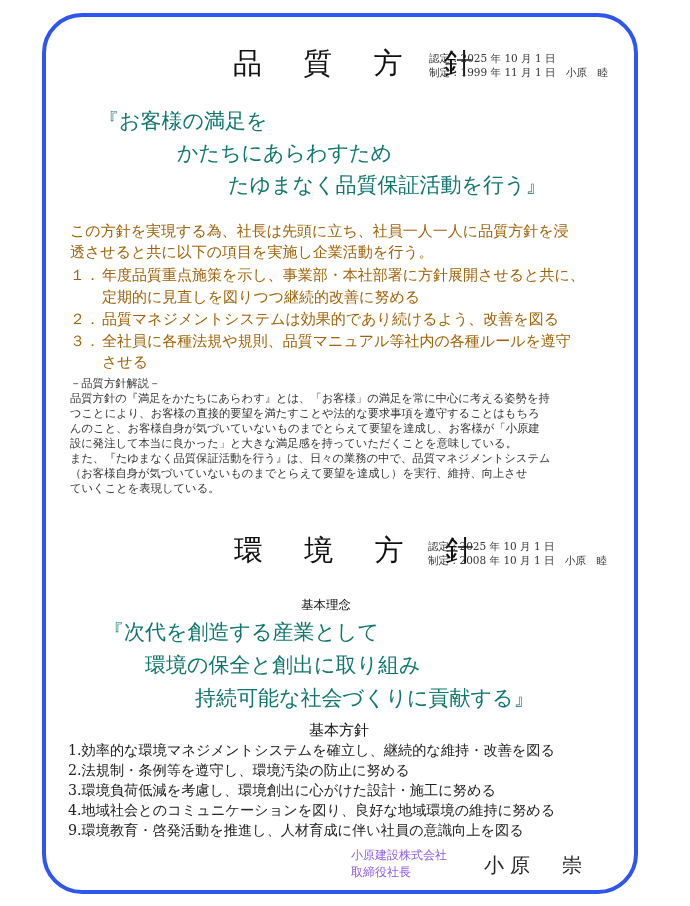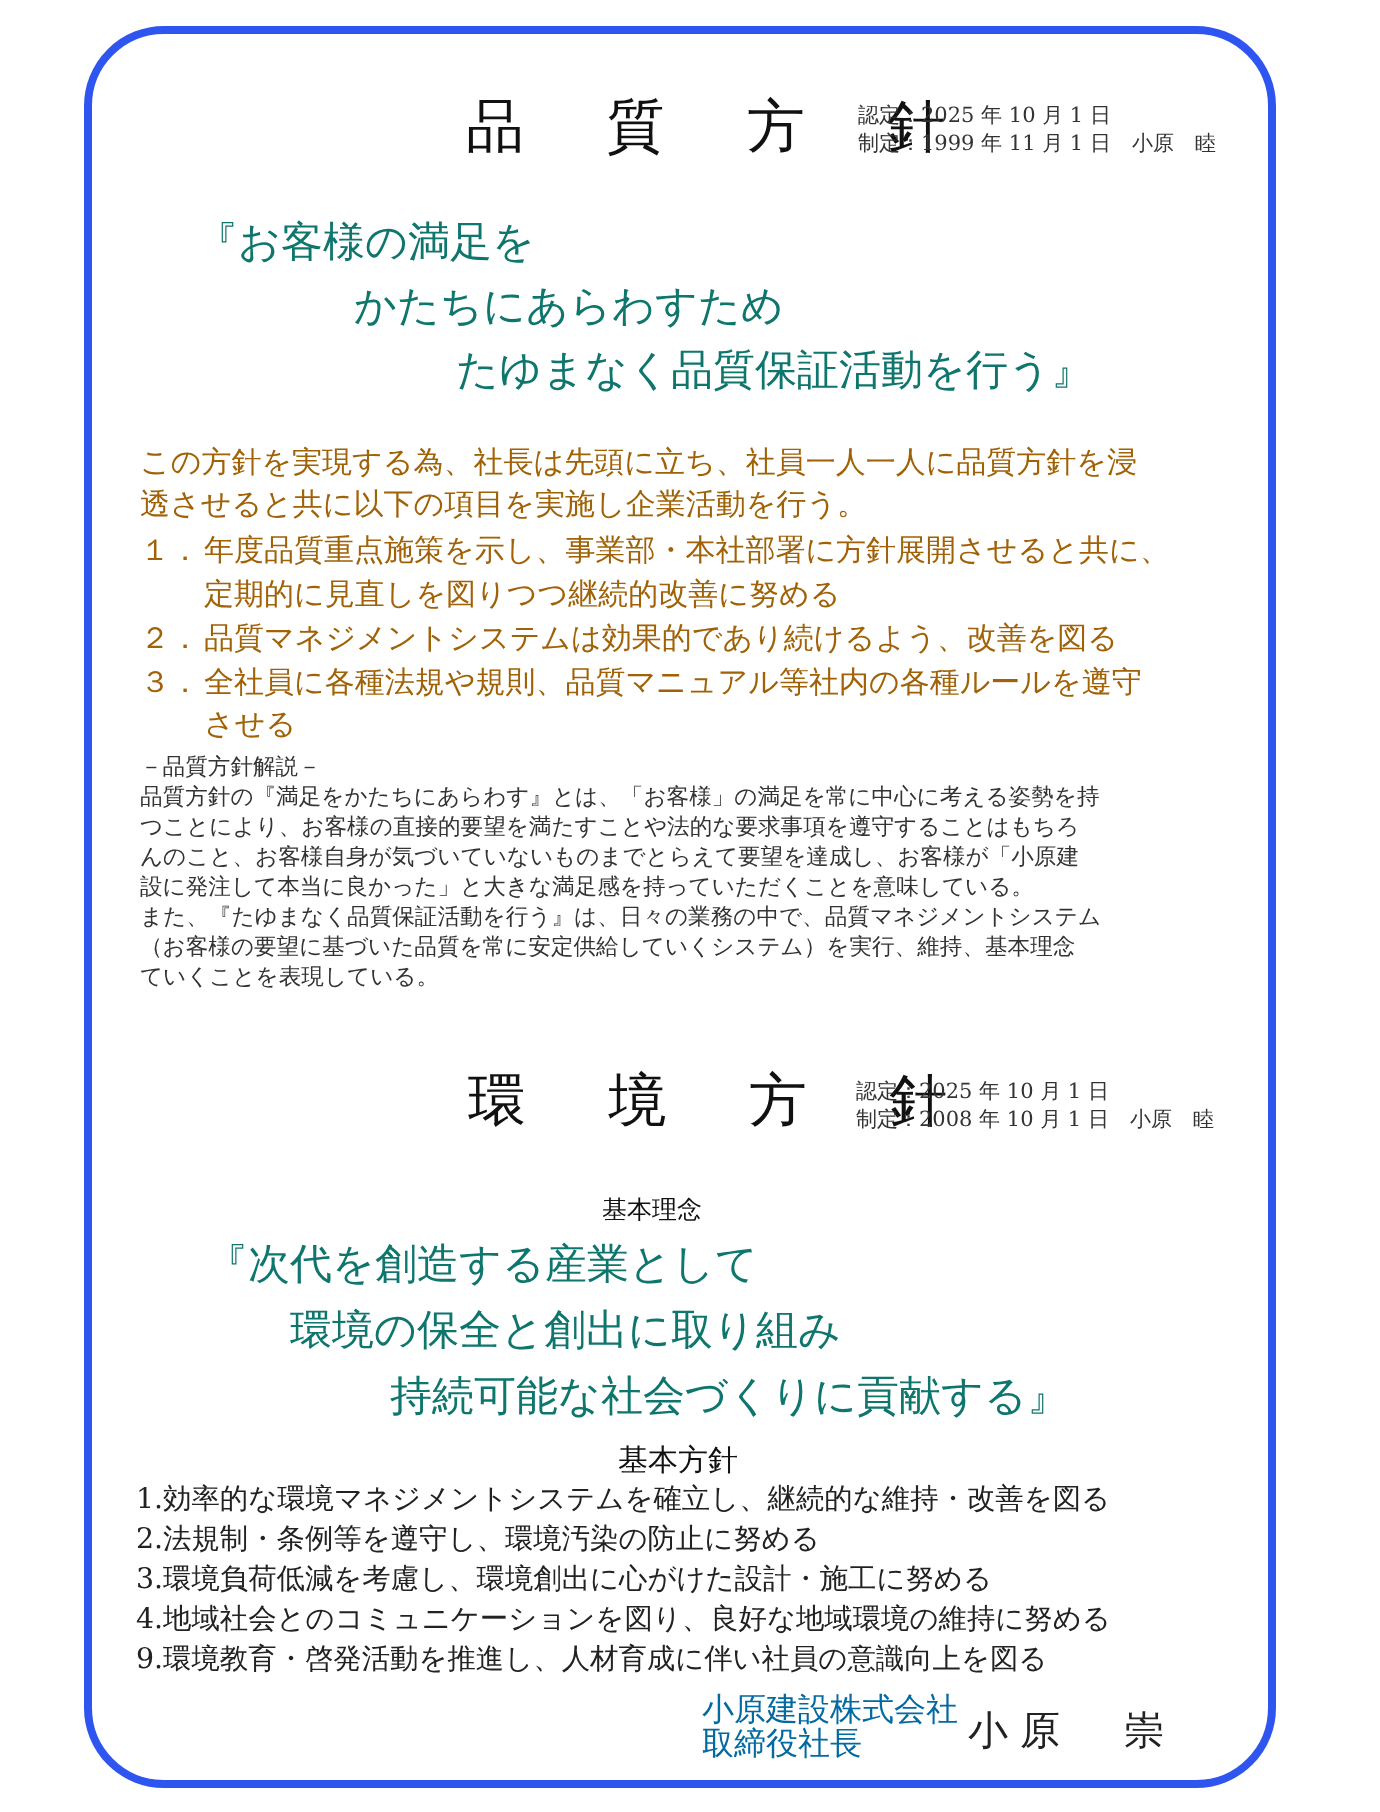--- a/index.html
+++ b/index.html
@@ -11,21 +11,21 @@
   .title { font-family:"DejaVu Sans", "Liberation Sans", sans-serif; font-size:29px;
            letter-spacing:16px; color:#111; }
   .meta { font-size:10.5px; line-height:13px; color:#333; }
   .slogan { font-family:"DejaVu Sans", "Liberation Sans", sans-serif; font-size:21px;
             line-height:30px; color:#0f766e; }
   .body { font-size:15px; line-height:20px; color:#a16207; }
   .small { font-size:11.3px; line-height:14.4px; color:#333; }
   .center-head { font-family:Liberation Serif, serif; font-size:12.5px;
                  color:#111; }
   .list2 { font-size:14.2px; line-height:19.4px; color:#222; }
-  .sig-small { font-size:16px; line-height:16px; color:#0369a1; }
+  .sig-small { font-size:12px; line-height:16px; color:#8b5cf6; }
   .sig-name { font-size:20px; letter-spacing:6px; color:#222; }
 </style>
 </head>
 <body>
 
 <div class="frame"></div>
 
 <div class="abs title" style="left:233px; top:44px;">品 質 方 針</div>
 <div class="abs meta" style="left:429px; top:52px;">認定：2025 年 10 月 1 日</div>
 <div class="abs meta" style="left:429px; top:66px;">制定：1999 年 11 月 1 日　小原　睦</div>
@@ -45,21 +45,21 @@
 <div class="abs body" style="left:70px; top:331px;">３．</div>
 <div class="abs body" style="left:102px; top:331px;">全社員に各種法規や規則、品質マニュアル等社内の各種ルールを遵守</div>
 <div class="abs body" style="left:102px; top:352px;">させる</div>
 
 <div class="abs small" style="left:70px; top:377px;">－品質方針解説－</div>
 <div class="abs small" style="left:70px; top:392px;">品質方針の『満足をかたちにあらわす』とは、「お客様」の満足を常に中心に考える姿勢を持</div>
 <div class="abs small" style="left:70px; top:407px;">つことにより、お客様の直接的要望を満たすことや法的な要求事項を遵守することはもちろ</div>
 <div class="abs small" style="left:70px; top:422px;">んのこと、お客様自身が気づいていないものまでとらえて要望を達成し、お客様が「小原建</div>
 <div class="abs small" style="left:70px; top:437px;">設に発注して本当に良かった」と大きな満足感を持っていただくことを意味している。</div>
 <div class="abs small" style="left:70px; top:452px;">また、『たゆまなく品質保証活動を行う』は、日々の業務の中で、品質マネジメントシステム</div>
-<div class="abs small" style="left:70px; top:467px;">（お客様の要望に基づいた品質を常に安定供給していくシステム）を実行、維持、基本理念</div>
+<div class="abs small" style="left:70px; top:467px;">（お客様自身が気づいていないものまでとらえて要望を達成し）を実行、維持、向上させ</div>
 <div class="abs small" style="left:70px; top:482px;">ていくことを表現している。</div>
 
 <div class="abs title" style="left:234px; top:531px;">環 境 方 針</div>
 <div class="abs meta" style="left:428px; top:540px;">認定：2025 年 10 月 1 日</div>
 <div class="abs meta" style="left:428px; top:554px;">制定：2008 年 10 月 1 日　小原　睦</div>
 
 <div class="abs center-head" style="left:301px; top:597px;">基本理念</div>
 <div class="abs slogan" style="left:103px; top:617px;">『次代を創造する産業として</div>
 <div class="abs slogan" style="left:145px; top:650px;">環境の保全と創出に取り組み</div>
 <div class="abs slogan" style="left:195px; top:683px;">持続可能な社会づくりに貢献する』</div>

